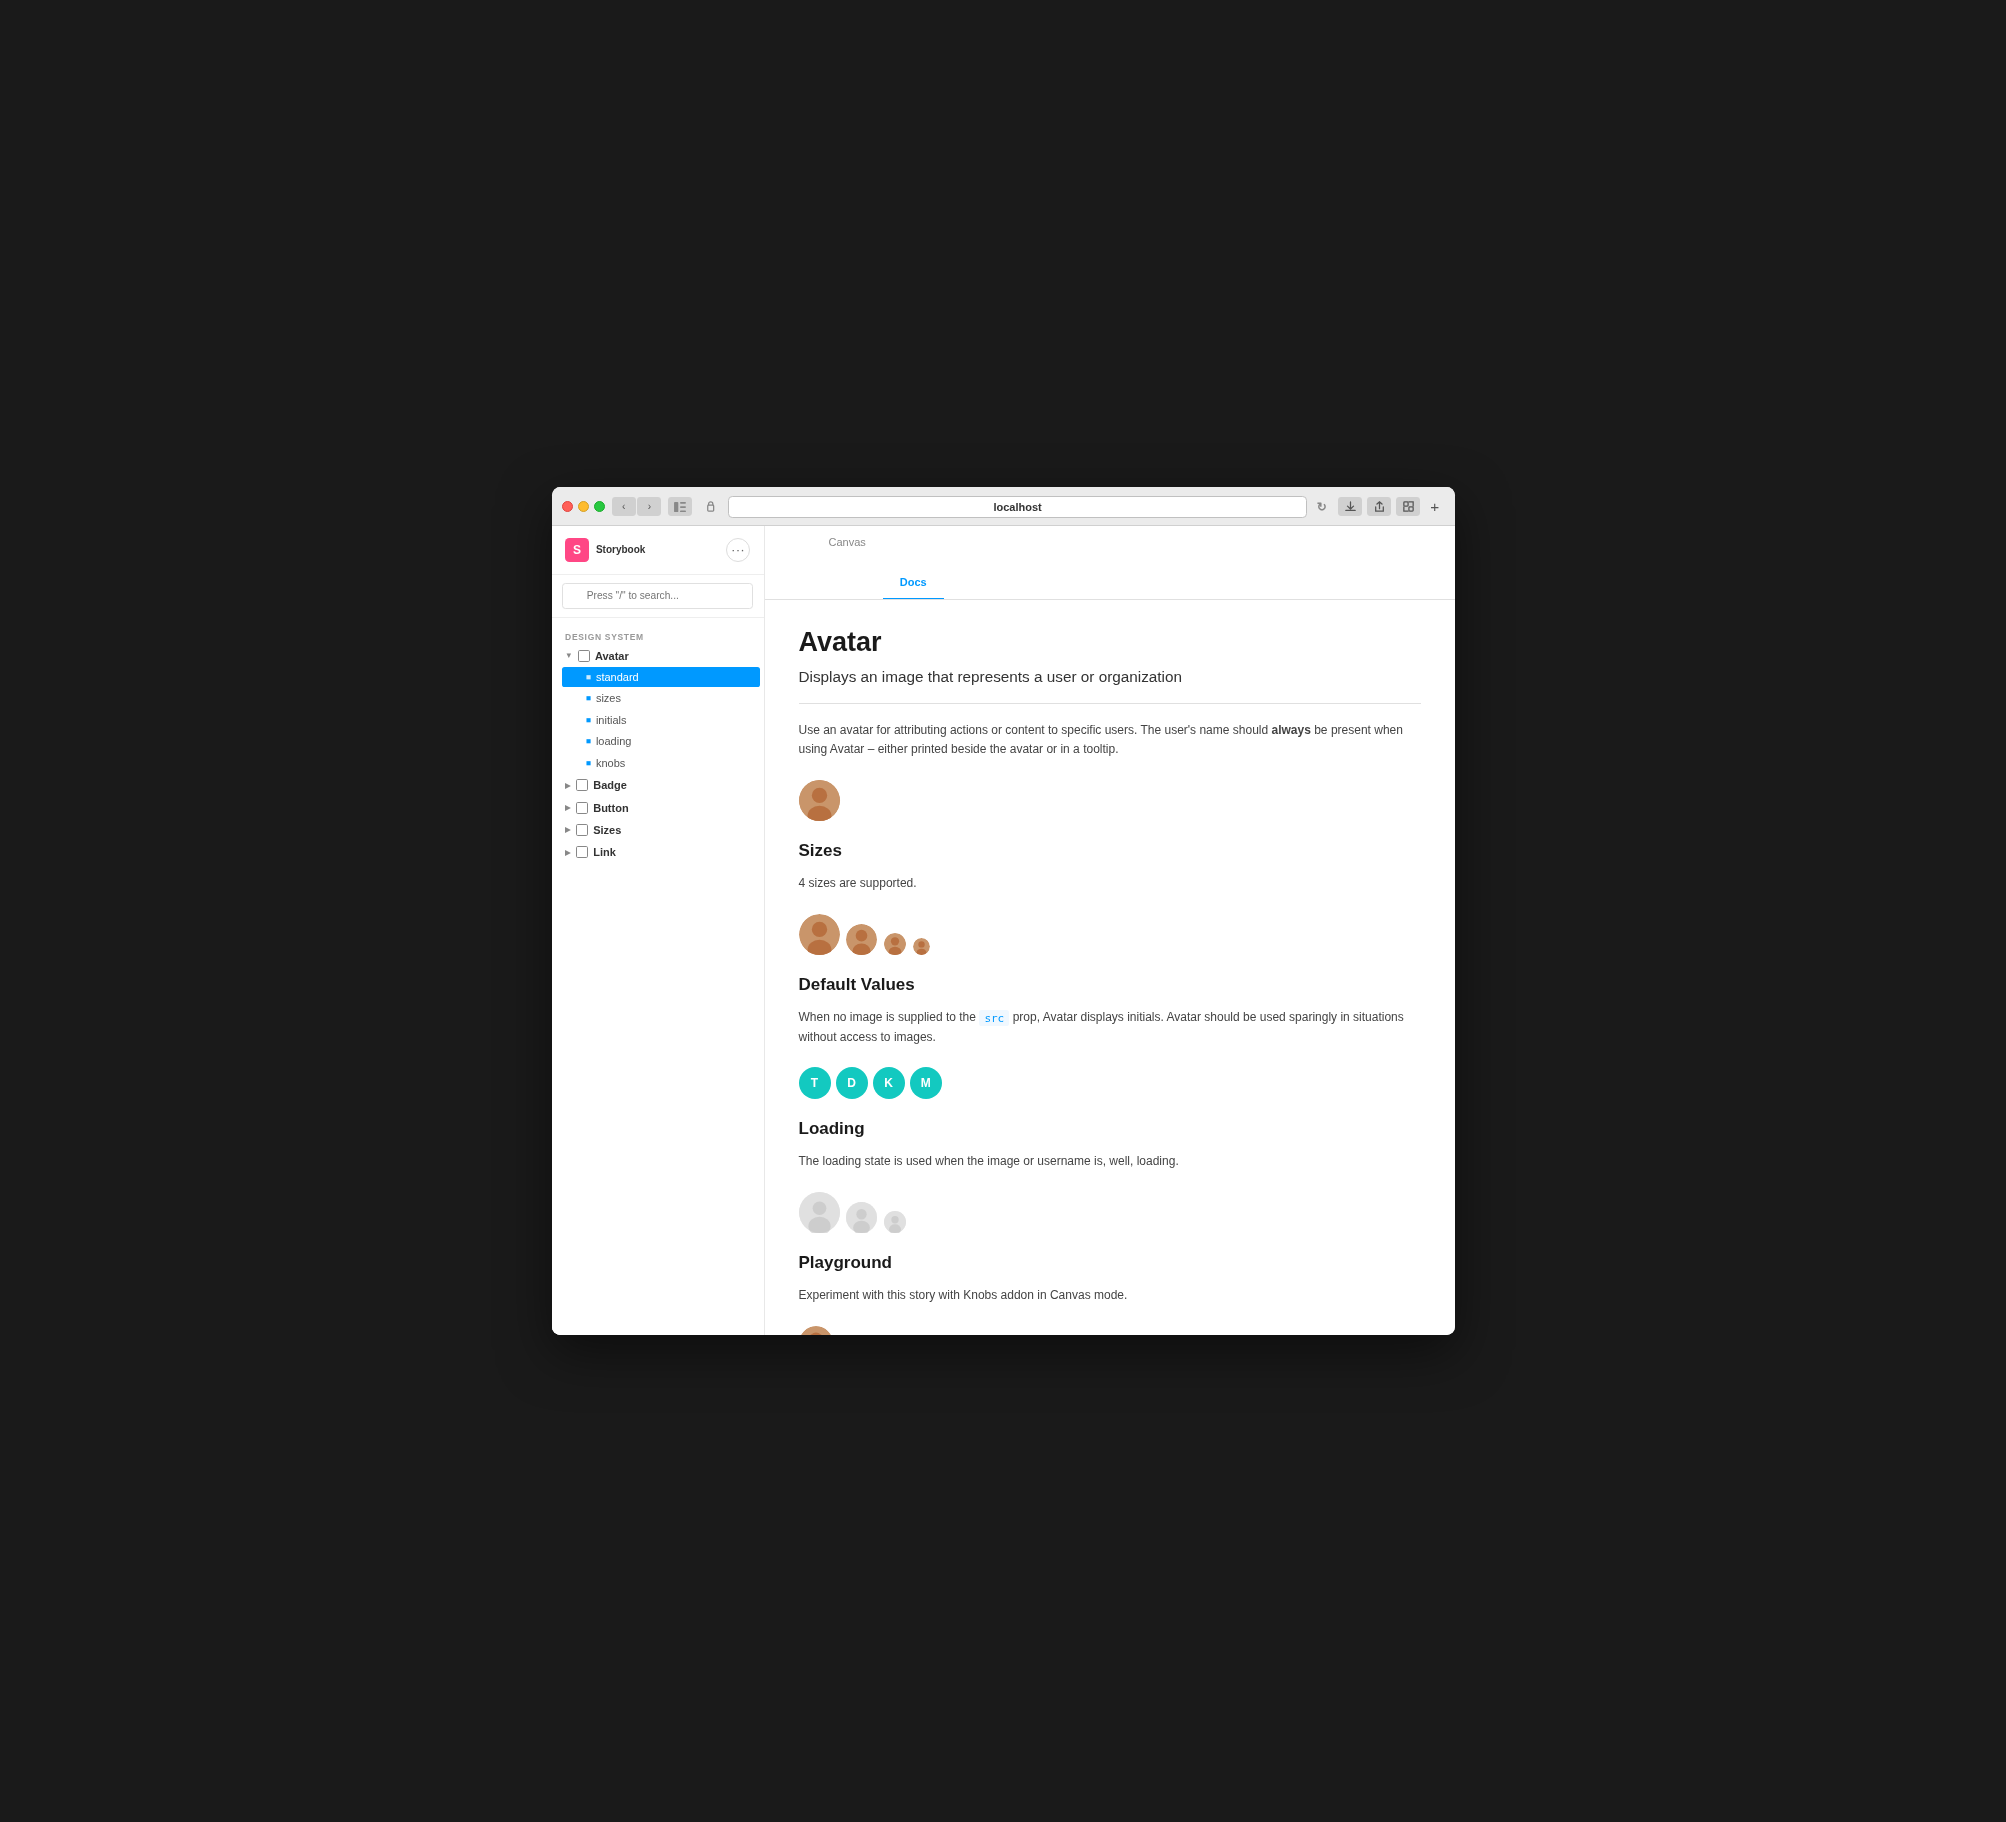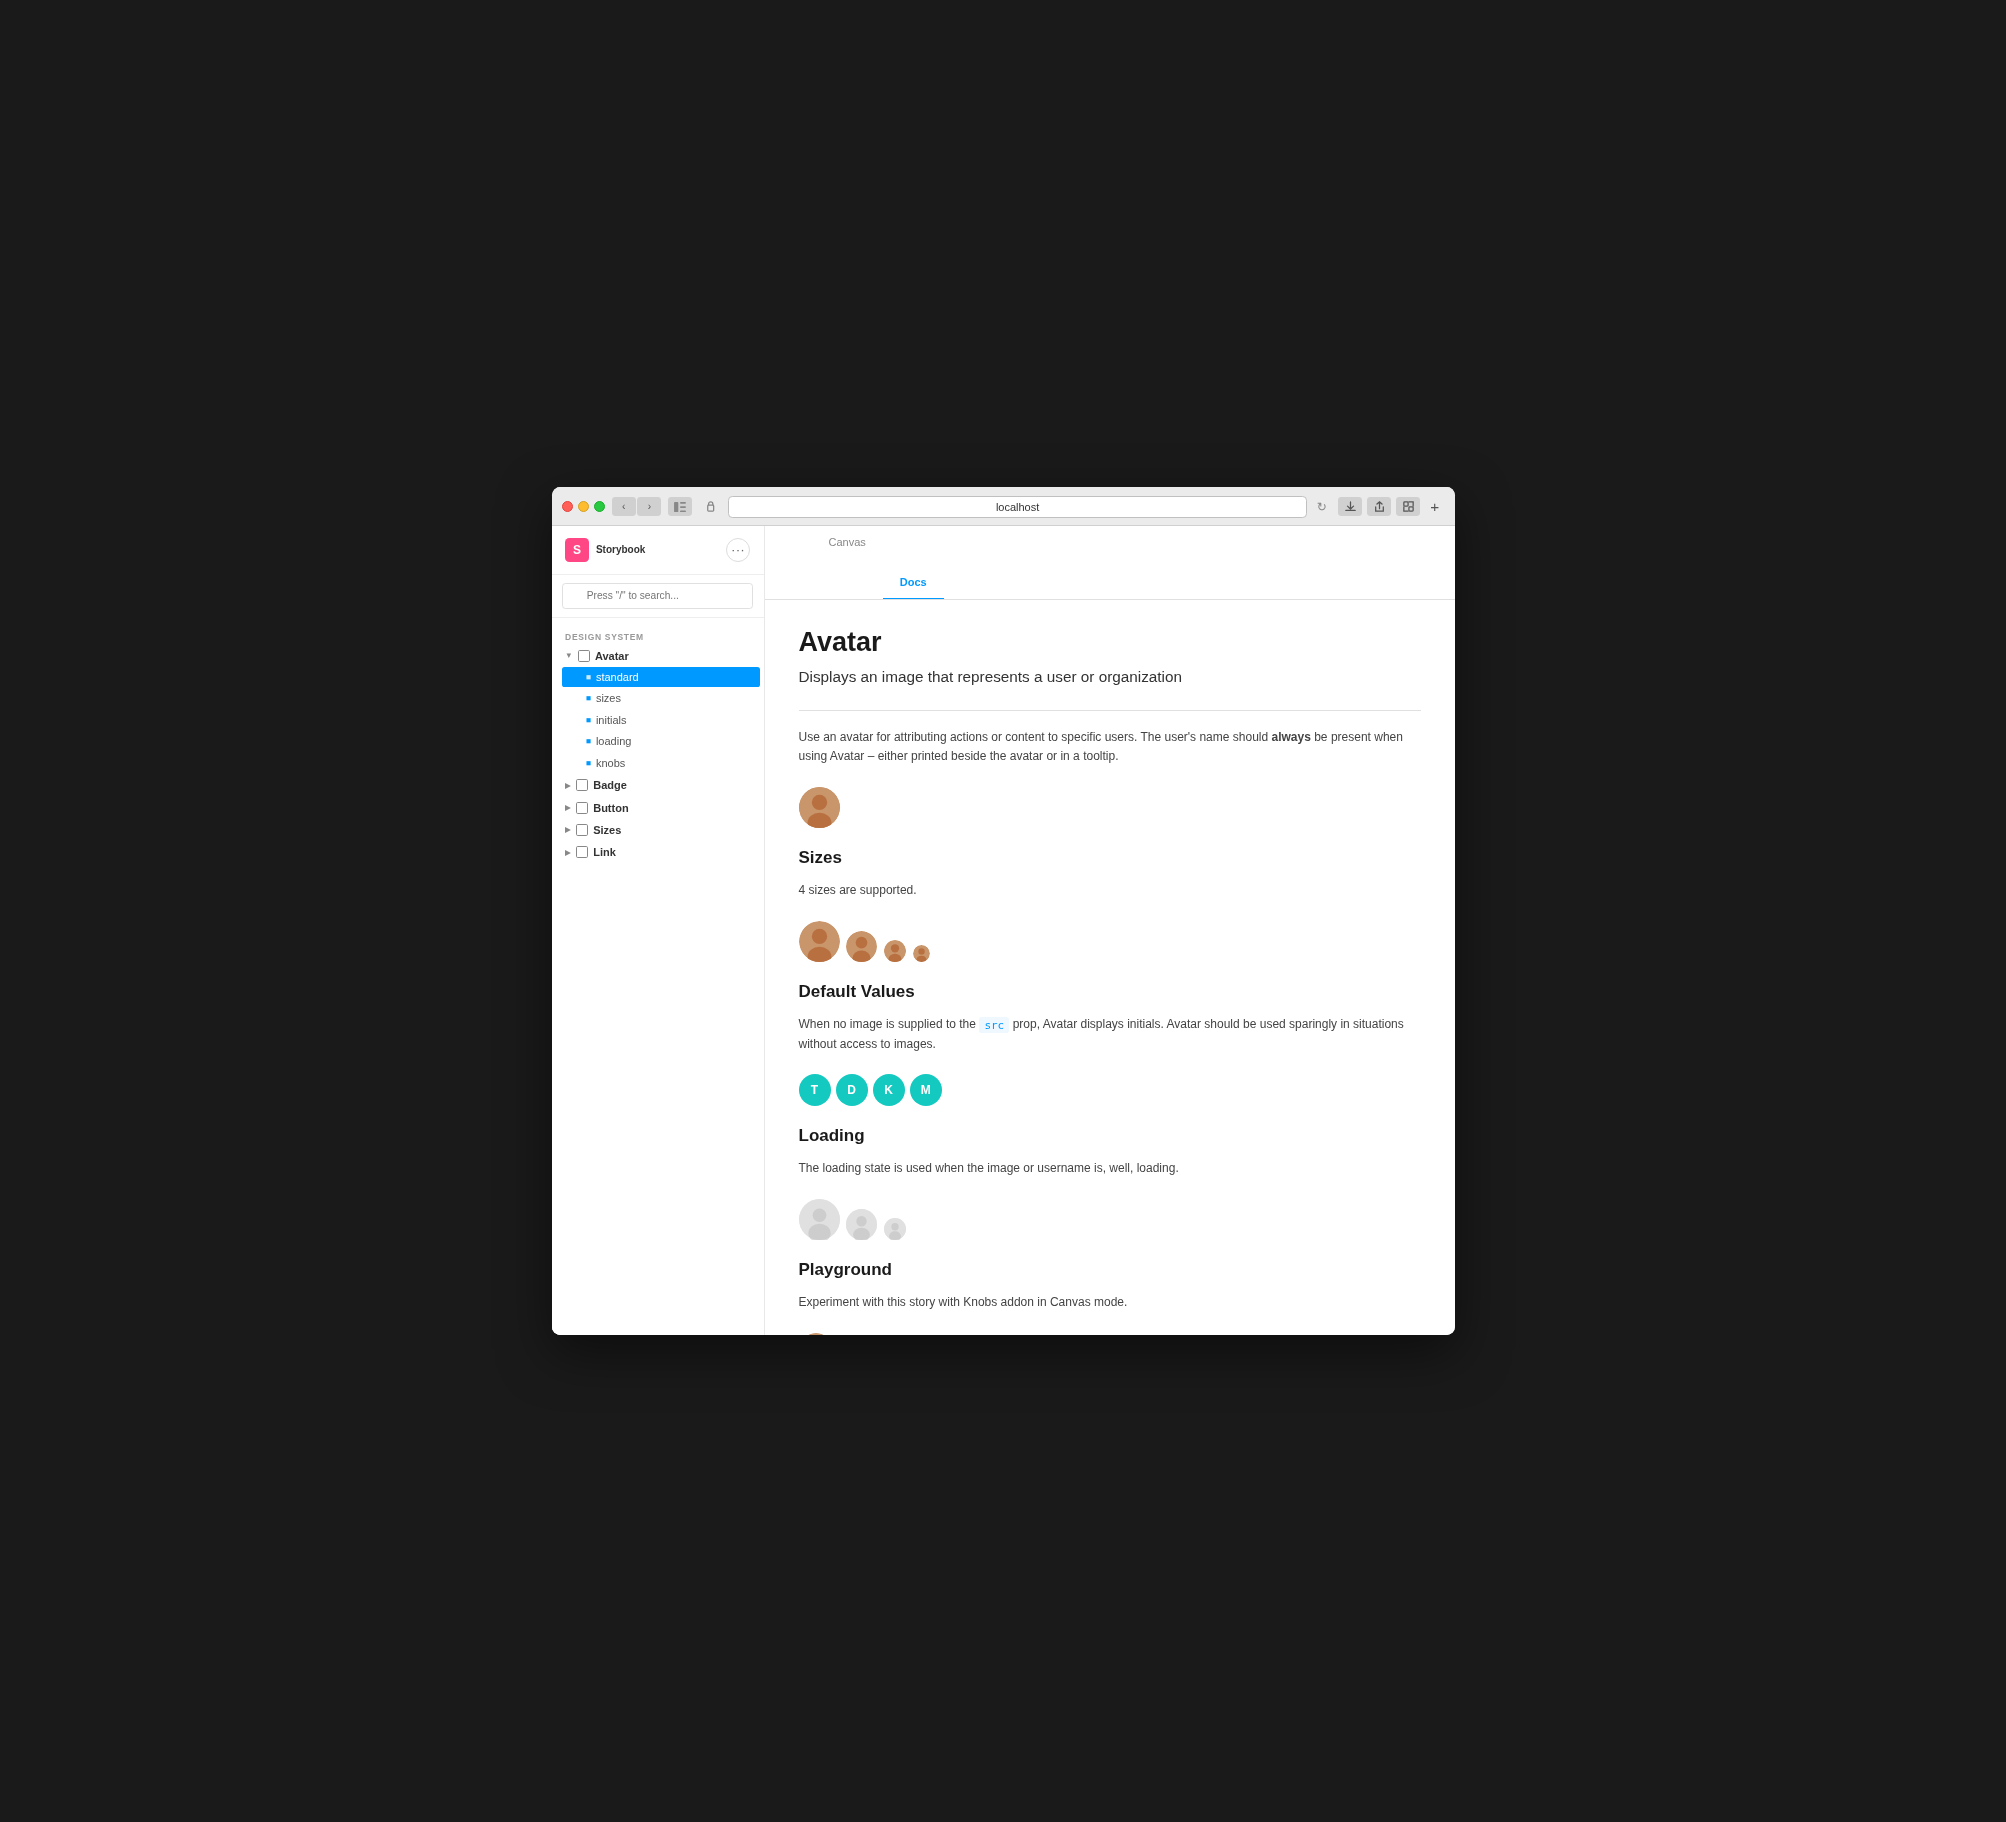--- a/index.html
+++ b/index.html
@@ -79,20 +79,21 @@
       display: flex;
       align-items: center;
       justify-content: center;
     }
 
     .address-bar-wrapper {
       flex: 1;
       display: flex;
       align-items: center;
       gap: 5.1px;
+      font-weight: bold;
     }
 
     .lock-icon-wrap {
       width: 24px;
       height: 19px;
       display: flex;
       align-items: center;
       justify-content: center;
       color: #888;
       font-size: 10.2px;
@@ -368,21 +369,21 @@
       font-size: 27px;
       font-weight: 800;
       color: #1a1a1a;
       margin-bottom: 10.2px;
     }
 
     .docs-subtitle {
       font-size: 15.3px;
       font-weight: 400;
       color: #333;
-      padding-bottom: 24px;
+      padding-bottom: 17px;
       border-bottom: 0.9px solid #e0e0e0;
       margin-bottom: 17px;
     }
 
     .docs-para {
       font-size: 12px;
       line-height: 1.6;
       color: #444;
       margin-bottom: 20.4px;
       margin-top: 13px;

